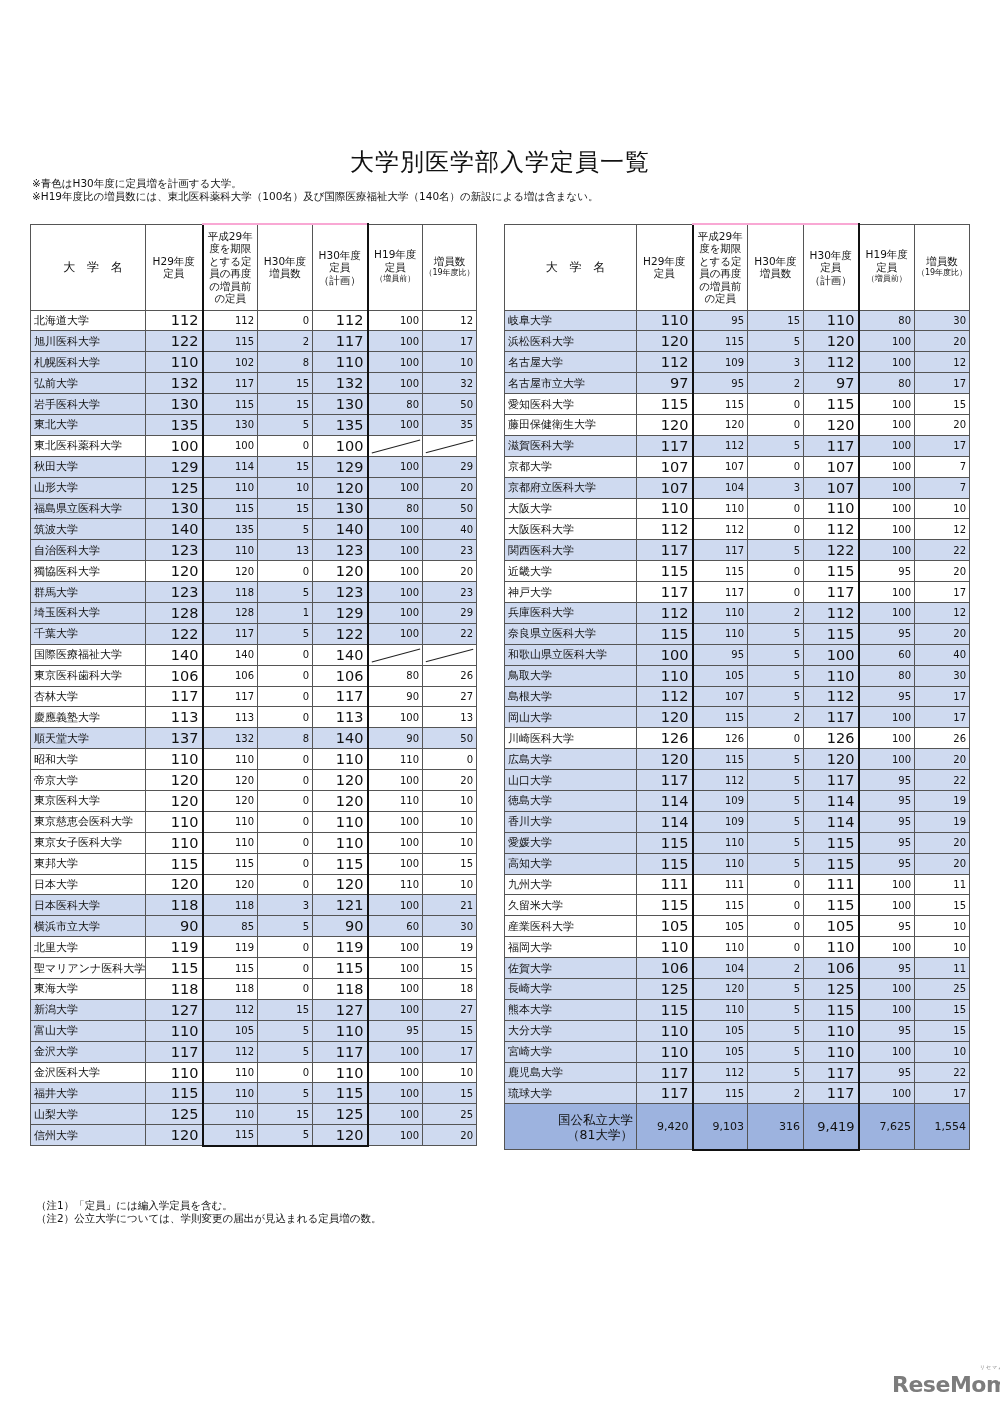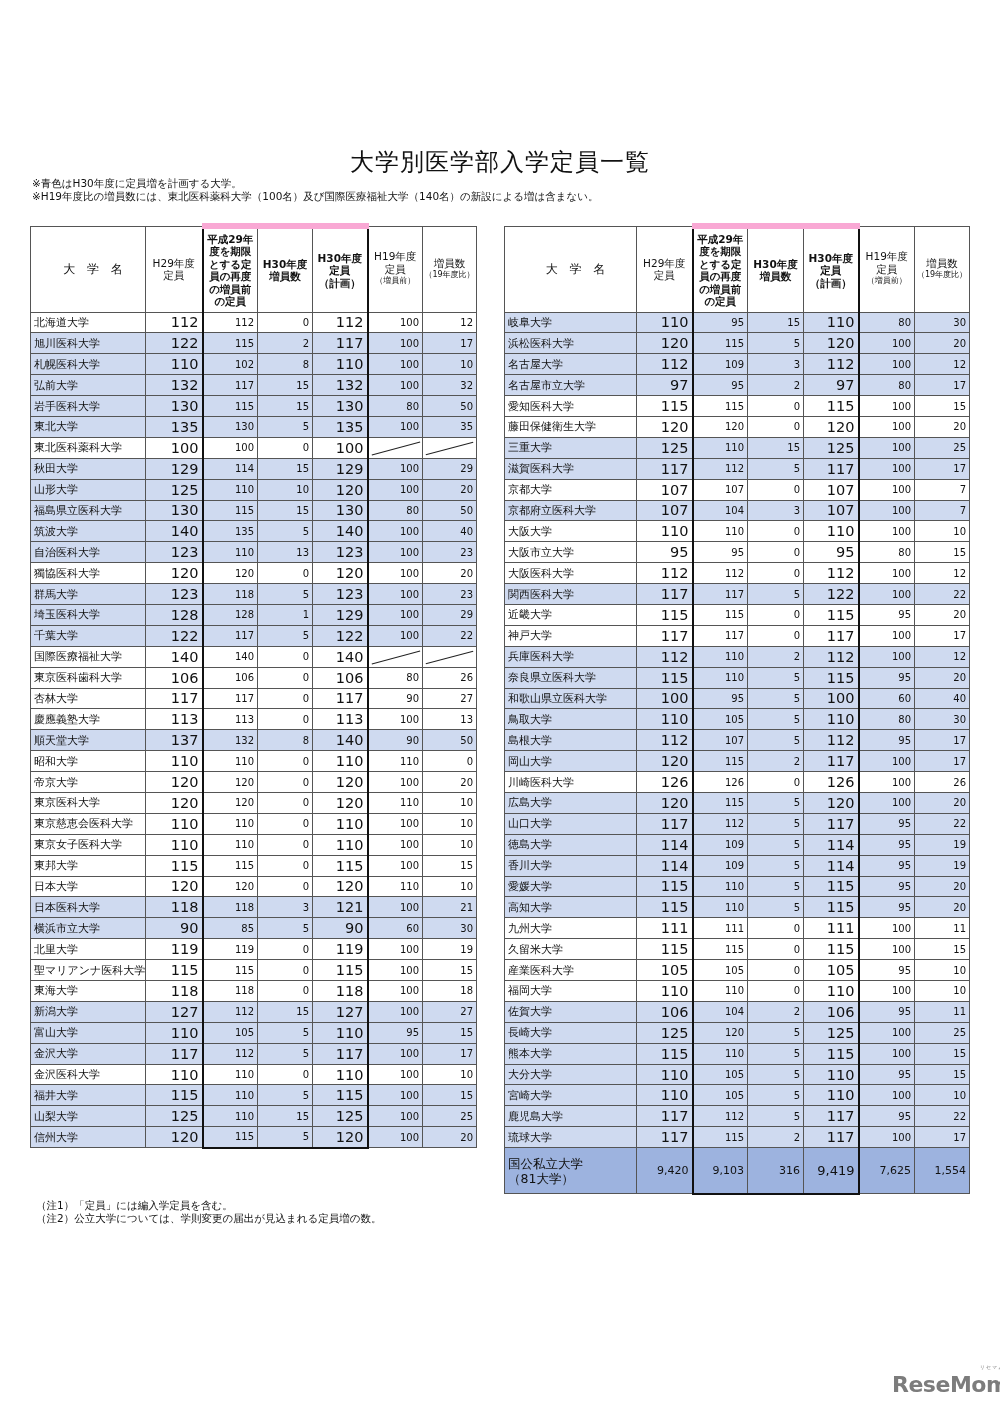--- a/index.html
+++ b/index.html
@@ -15,26 +15,26 @@
   .tbl th .small { font-size: 8px; display: block; }
   .tbl th.name-h { font-size: 12px; letter-spacing: 4px; text-align: center; padding-left: 14px; }
   .tbl td { height: 20.9px; font-size: 11px; padding: 0 3px; text-align: right; vertical-align: middle; white-space: nowrap; }
   .tbl td.name { text-align: left; font-size: 11px; padding-left: 3px; overflow: hidden; }
   .tbl td.big { font-size: 14.5px; }
   .tbl td.sm { font-size: 10px; }
   .tbl tr.blue td { background: #cfdaf0; }
   
   .tbl .c3 { border-left: 2px solid #111; }
   .tbl .c5 { border-right: 2px solid #111; }
-  .tbl thead th.c3, .tbl thead th.c4, .tbl thead th.c5 { border-top: 6px solid #f9a8d4; font-weight: bold; }
+  .tbl thead th.c3, .tbl thead th.c4, .tbl thead th.c5 { border-top: 2px solid #f9a8d4; }
   .tbl tbody tr:last-child td.c3, .tbl tbody tr:last-child td.c4, .tbl tbody tr:last-child td.c5 { border-bottom: 2px solid #111; }
   .slash { position: relative; }
   .slash::after { content: ""; position: absolute; left: 2px; right: 2px; top: 50%; height: 1px; background: #222; transform: rotate(-15deg); }
   .tbl tr.total td { background: #9db3df; height: 46px; text-align: right; font-size: 11px; }
-  .tbl tr.total td.name { text-align: left; font-size: 12.5px; line-height: 15px; white-space: normal; }
+  .tbl tr.total td.name { text-align: right; font-size: 12.5px; line-height: 15px; white-space: normal; }
   .tbl tr.total td.big { font-size: 13px; }
   .notes-bottom { position: absolute; top: 1199px; left: 36px; font-size: 10.5px; line-height: 13px; color: #111; }
   .watermark { position: absolute; left: 892px; top: 1372px; font-family: "DejaVu Sans", sans-serif; font-weight: bold; font-size: 22px; color: #7c7c7c; letter-spacing: -0.5px; }
   .watermark .kana { position: absolute; right: 4px; top: -8px; font-size: 5px; font-weight: normal; letter-spacing: 1px; }
 </style>
 </head>
 <body>
 
 <div class="title">大学別医学部入学定員一覧</div>
 
@@ -498,29 +498,20 @@
       <tr>
         <td class="name">藤田保健衛生大学</td>
         <td class="big">120</td>
         <td class="sm c3">120</td>
         <td class="sm c4">0</td>
         <td class="big c5">120</td>
         <td class="sm">100</td>
         <td class="sm">20</td>
       </tr>
       <tr class="blue">
-        <td class="name">三重大学</td>
-        <td class="big">125</td>
-        <td class="sm c3">110</td>
-        <td class="sm c4">15</td>
-        <td class="big c5">125</td>
-        <td class="sm">100</td>
-        <td class="sm">25</td>
-      </tr>
-      <tr class="blue">
         <td class="name">滋賀医科大学</td>
         <td class="big">117</td>
         <td class="sm c3">112</td>
         <td class="sm c4">5</td>
         <td class="big c5">117</td>
         <td class="sm">100</td>
         <td class="sm">17</td>
       </tr>
       <tr>
         <td class="name">京都大学</td>
@@ -541,29 +532,20 @@
         <td class="sm">7</td>
       </tr>
       <tr>
         <td class="name">大阪大学</td>
         <td class="big">110</td>
         <td class="sm c3">110</td>
         <td class="sm c4">0</td>
         <td class="big c5">110</td>
         <td class="sm">100</td>
         <td class="sm">10</td>
-      </tr>
-      <tr>
-        <td class="name">大阪市立大学</td>
-        <td class="big">95</td>
-        <td class="sm c3">95</td>
-        <td class="sm c4">0</td>
-        <td class="big c5">95</td>
-        <td class="sm">80</td>
-        <td class="sm">15</td>
       </tr>
       <tr>
         <td class="name">大阪医科大学</td>
         <td class="big">112</td>
         <td class="sm c3">112</td>
         <td class="sm c4">0</td>
         <td class="big c5">112</td>
         <td class="sm">100</td>
         <td class="sm">12</td>
       </tr>

